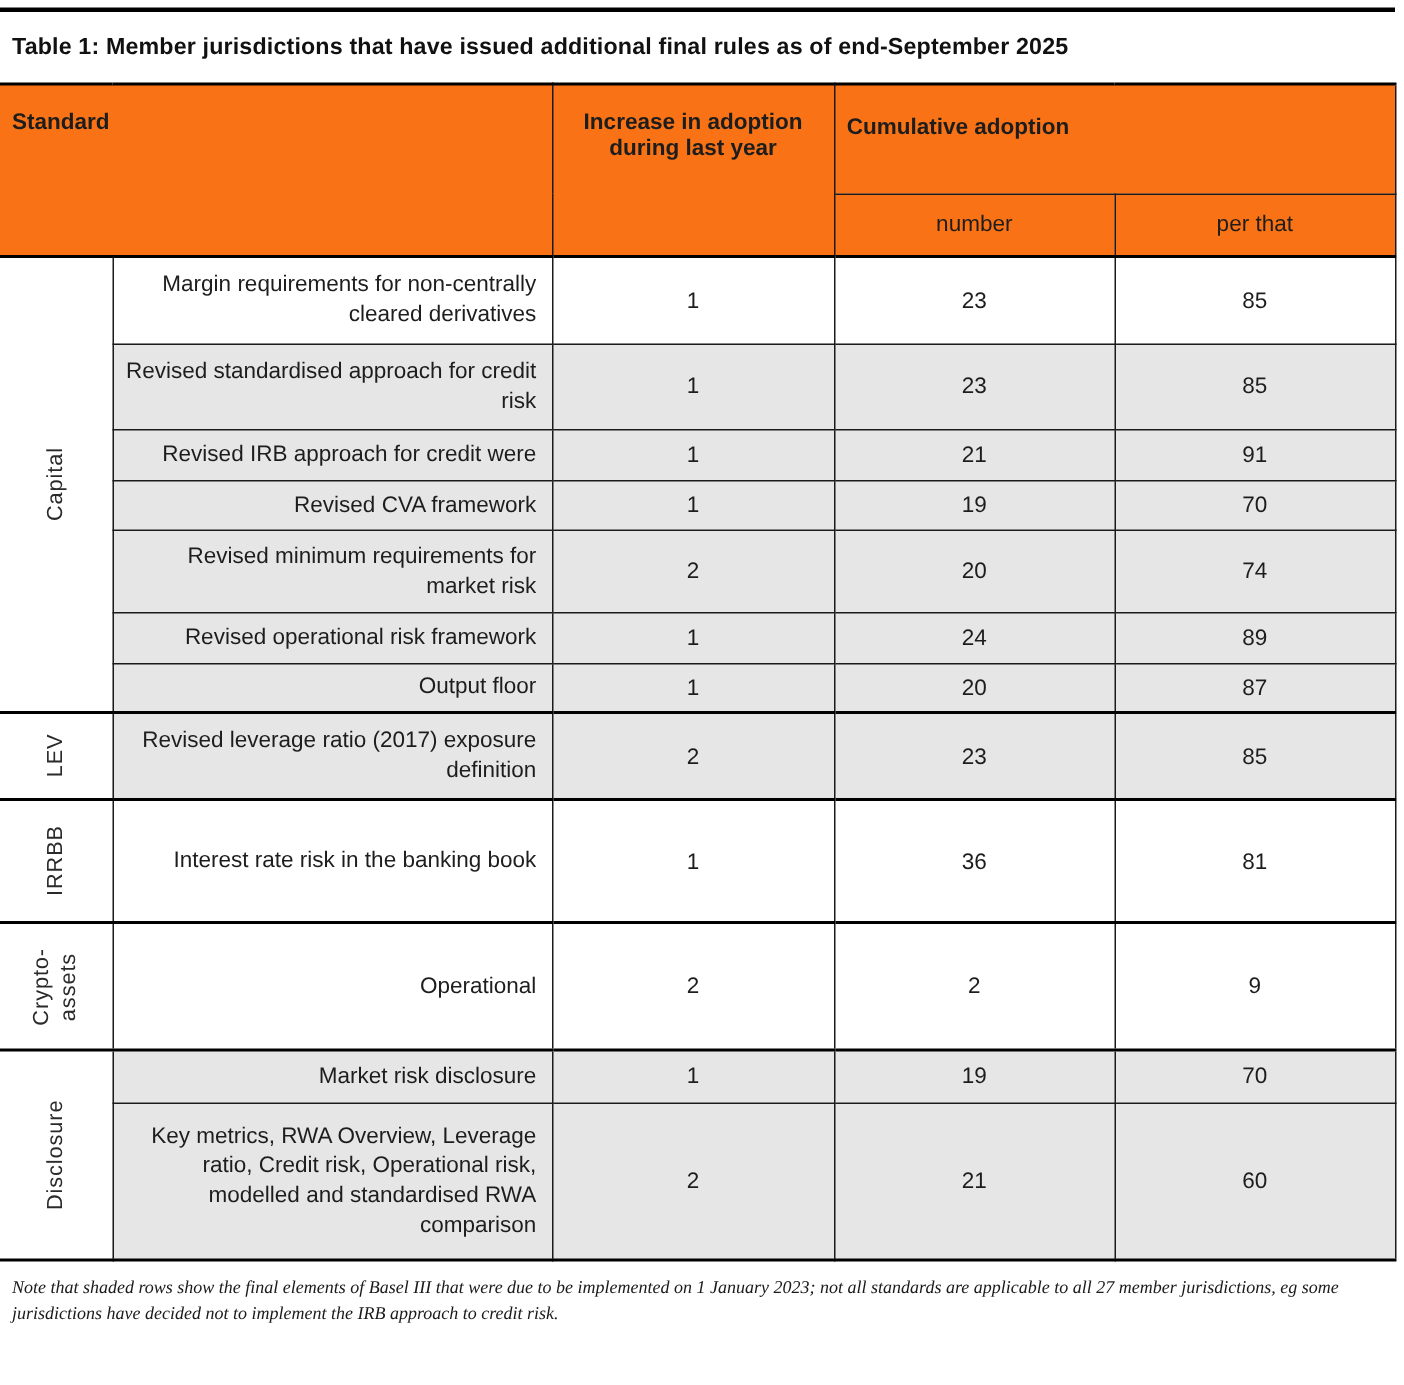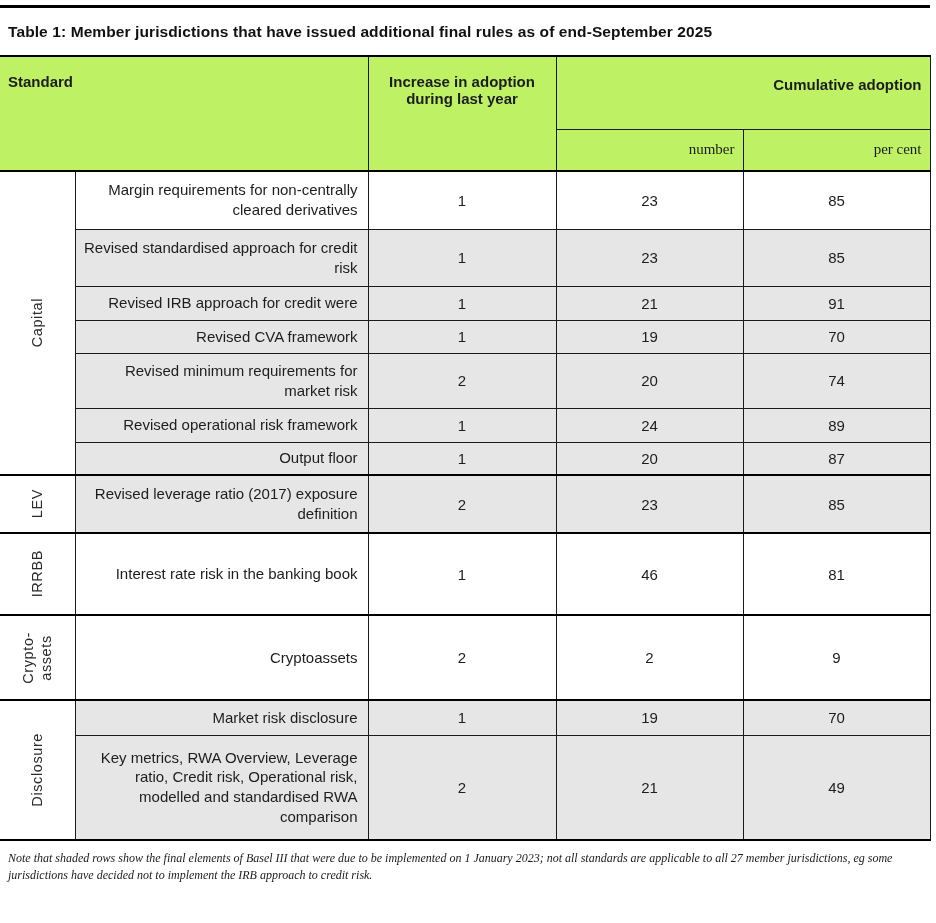--- a/index.html
+++ b/index.html
@@ -29,31 +29,31 @@
   col.c-group  { width: 75px; }
   col.c-std    { width: 293px; }
   col.c-inc    { width: 188px; }
   col.c-num    { width: 187px; }
   col.c-pct    { width: 187px; }
 
   th, td { border: 1px solid #1a1a1a; padding: 5px 8px; vertical-align: middle; }
   
   th.h-standard, td.group-label, tr.no-label td.std-noline { border-left: none; }
 
-  thead th { font-weight: bold; background: #bef264; }
+  thead th { font-weight: bold; background: #f97316; }
   th.h-standard {
     text-align: left; vertical-align: top; padding: 16px 8px 0 8px;
     border-bottom: 2px solid #000;
   }
   th.h-increase {
     text-align: center; vertical-align: top; padding: 16px 14px 0 14px;
     font-weight: bold; border-bottom: 2px solid #000;
   }
-  th.h-cumulative { text-align: right; vertical-align: middle; height: 73px; padding-bottom: 22px; }
-  th.h-sub { font-weight: normal; text-align: right; height: 42px; border-bottom: 2px solid #000; font-family: Liberation Serif, serif; }
+  th.h-cumulative { text-align: left; vertical-align: middle; height: 73px; padding-bottom: 22px; }
+  th.h-sub { font-weight: normal; text-align: center; height: 42px; border-bottom: 2px solid #000; }
 
   td.group-label { background: #fff; text-align: center; padding: 2px; }
   .rot {
     writing-mode: vertical-rl; transform: rotate(180deg);
     margin: 0 auto; white-space: pre-line; text-align: center;
     font-size: 14.5px; color: #2a2a2a; letter-spacing: 0.6px; line-height: 1.25;
   }
   td.std { text-align: right; line-height: 1.32; padding: 5px 10px 5px 8px; }
   td.num { text-align: center; }
   tr.shaded td.std, tr.shaded td.num { background: #e6e6e6; }
@@ -81,21 +81,21 @@
         <col class="c-pct">
     </colgroup>
     <thead>
       <tr>
         <th class="h-standard" colspan="2" rowspan="2">Standard</th>
         <th class="h-increase" rowspan="2">Increase in adoption during last year</th>
         <th class="h-cumulative" colspan="2">Cumulative adoption</th>
       </tr>
       <tr>
         <th class="h-sub">number</th>
-        <th class="h-sub">per cent</th>
+        <th class="h-sub">per that</th>
       </tr>
     </thead>
     <tbody>
         <tr class="group-start" style="height: 58px;">
           <td class="group-label" rowspan="7">
             <div class="rot">Capital</div>
           </td>
           <td class="std">Margin requirements for non-centrally cleared derivatives</td>
           <td class="num">1</td>
           <td class="num">23</td>
@@ -145,45 +145,45 @@
           <td class="num">2</td>
           <td class="num">23</td>
           <td class="num">85</td>
         </tr>
         <tr class="group-start" style="height: 82px;">
           <td class="group-label" rowspan="1">
             <div class="rot">IRRBB</div>
           </td>
           <td class="std">Interest rate risk in the banking book</td>
           <td class="num">1</td>
-          <td class="num">46</td>
+          <td class="num">36</td>
           <td class="num">81</td>
         </tr>
         <tr class="group-start" style="height: 85px;">
           <td class="group-label" rowspan="1">
             <div class="rot">Crypto-
 assets</div>
           </td>
-          <td class="std">Cryptoassets</td>
+          <td class="std">Operational</td>
           <td class="num">2</td>
           <td class="num">2</td>
           <td class="num">9</td>
         </tr>
         <tr class="group-start shaded" style="height: 35px;">
           <td class="group-label" rowspan="2">
             <div class="rot">Disclosure</div>
           </td>
           <td class="std">Market risk disclosure</td>
           <td class="num">1</td>
           <td class="num">19</td>
           <td class="num">70</td>
         </tr>
         <tr class="no-label shaded" style="height: 105px;">
           <td class="std std-noline">Key metrics, RWA Overview, Leverage ratio, Credit risk, Operational risk, modelled and standardised RWA comparison</td>
           <td class="num">2</td>
           <td class="num">21</td>
-          <td class="num">49</td>
+          <td class="num">60</td>
         </tr>
       </tbody>
   </table>
 
   <div class="note">Note that shaded rows show the final elements of Basel III that were due to be implemented on 1 January 2023; not all standards are applicable to all 27 member jurisdictions, eg some jurisdictions have decided not to implement the IRB approach to credit risk.</div>
 </div>
 
 </body></html>

